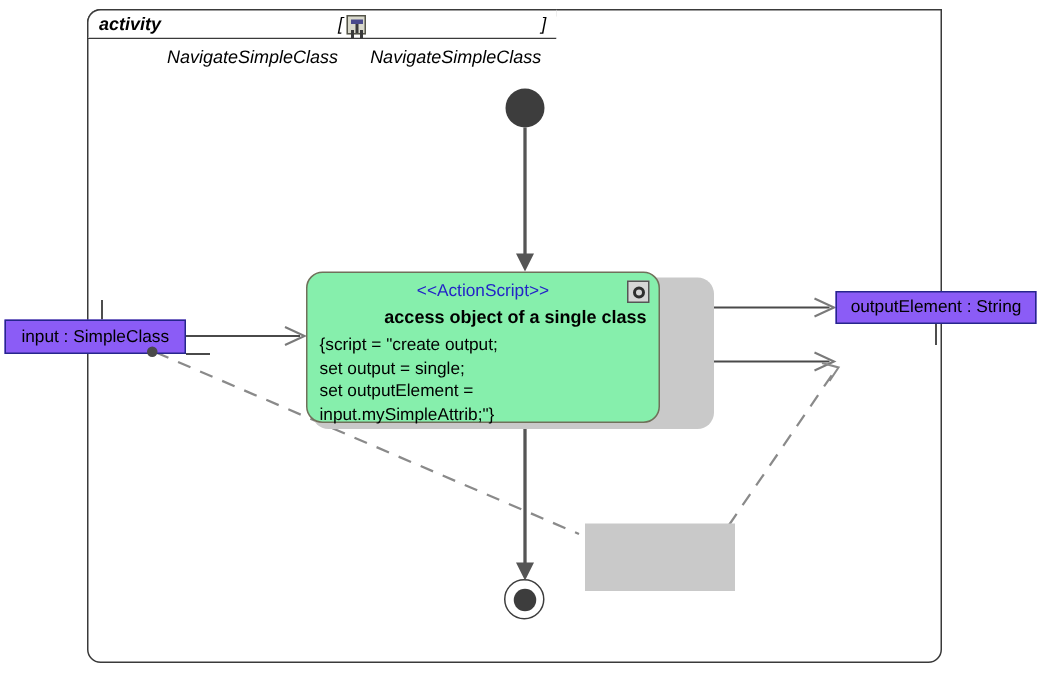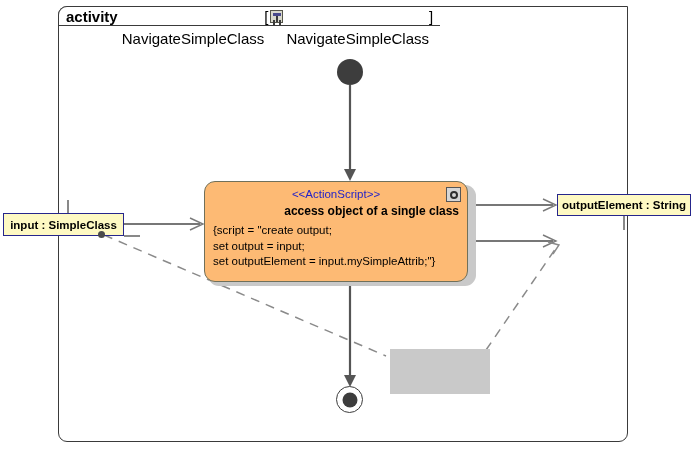--- a/index.html
+++ b/index.html
@@ -42,23 +42,24 @@
     padding: 0 7px 0 7px;
     box-sizing: border-box;
     border: 1.4px solid #3a3a3a;
     border-top-left-radius: 9px;
     border-right: none;
     border-top: 1.4px solid #3a3a3a;
     background: #ffffff;
     display: flex;
     align-items: center;
     white-space: nowrap;
-    font-size: 15px;
+    font-size: 12px;
     color: #000000;
     z-index: 6;
+    font-style: italic;
   }
   .frame-header-kw {
     font-weight: bold;
     margin-right: 4px;
   }
   .frame-header-name { font-weight: normal; margin-top: 44px; }
   .frame-header-bracket { font-weight: normal; }
   .hdr-icon {
     display: inline-block;
     width: 13px; height: 13px;
@@ -127,24 +128,24 @@
     border: 1.6px solid #b8b8b8;
     box-sizing: border-box;
     z-index: -1;
   }
 
   
   .action-node {
     position: absolute;
     left: 204px;
     top: 181px;
-    width: 264px;
+    width: 236px;
     height: 101px;
     box-sizing: border-box;
-    background: #fdba74;
+    background: #86efac;
     border: 1.5px solid #70705a;
     border-radius: 11px;
     padding: 4px 8px 16px 8px;
     z-index: 3;
   }
   .action-shadow {
     position: absolute;
     left: 208px;
     top: 185px;
     width: 268px;
@@ -192,24 +193,24 @@
     transform: translate(-50%,-50%);
     width: 8px; height: 8px;
     border-radius: 50%;
     border: 2px solid #2f2f2f;
     box-sizing: border-box;
   }
 
   
   .pin {
     position: absolute;
-    background: #fef9c3;
+    background: #8b5cf6;
     border: 1.3px solid #26268c;
     box-sizing: border-box;
-    font-weight: bold;
+    font-weight: normal;
     font-size: 11.5px;
     color: #000000;
     display: flex;
     align-items: center;
     justify-content: center;
     white-space: nowrap;
     z-index: 4;
   }
   .pin-input   { left: 3px;   top: 213px; width: 121px; height: 23px; }
   .pin-outelem { left: 557px; top: 194px; width: 134px; height: 22px; }
@@ -310,21 +311,21 @@
 
   <div class="initial-node"></div>
 
   <div class="action-shadow"></div>
   <div class="action-node">
     <div class="action-corner-icon"></div>
     <div class="action-stereotype">&lt;&lt;ActionScript&gt;&gt;</div>
     <div class="action-title">access object of a single class</div>
     <div class="action-body">
       <div>{script = "create output;</div>
-      <div>set output = input;</div>
+      <div>set output = single;</div>
       <div>set outputElement = input.mySimpleAttrib;"}</div>
     </div>
   </div>
 
   <div class="pin pin-input">
     <span>input : SimpleClass</span>
   </div>
   <div class="pin-anchor-dot"></div>
 
   <div class="pin pin-outelem">

